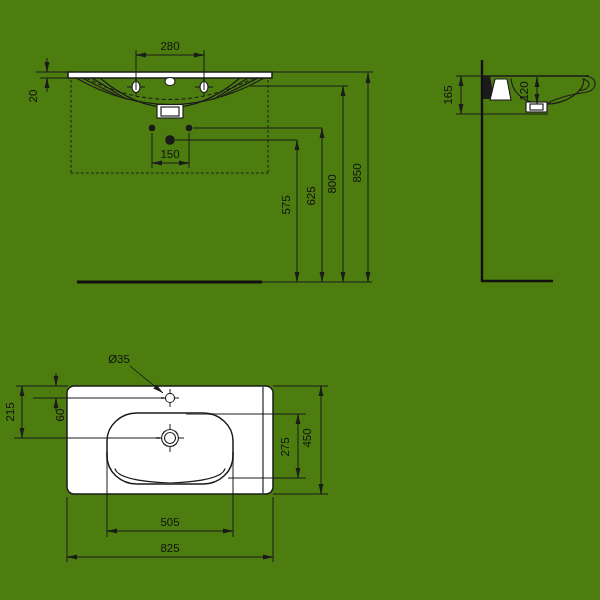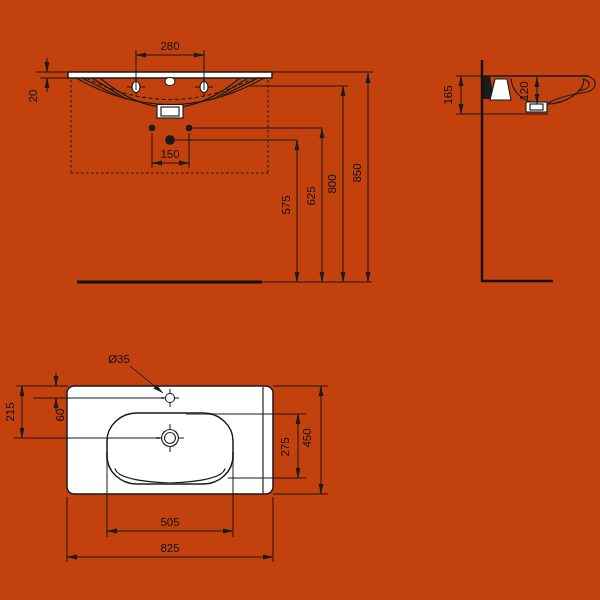--- a/index.html
+++ b/index.html
@@ -1,16 +1,16 @@
 <!DOCTYPE html>
 <html><head>
 <meta charset="utf-8">
 <style>
   html,body{margin:0;padding:0;background:#ffffff;}
-  .canvas{position:relative;width:600px;height:600px;background:#c2410c;overflow:hidden;}
+  .canvas{position:relative;width:600px;height:600px;background:#4d7c0f;overflow:hidden;}
   svg{display:block;}
   .ln{stroke:#1b1b1b;stroke-width:1.15;fill:none;stroke-linecap:square;}
   .ln2{stroke:#1b1b1b;stroke-width:1.5;fill:none;stroke-linecap:square;}
   .thick{stroke:#111;stroke-width:3;fill:none;stroke-linecap:butt;}
   .wall{stroke:#111;stroke-width:2.4;fill:none;stroke-linecap:butt;}
   .dim{stroke:#1b1b1b;stroke-width:1;fill:none;stroke-linecap:butt;}
   .dash{stroke:#1b1b1b;stroke-width:1;fill:none;stroke-dasharray:2.6 2.4;}
   .hdash{stroke:#1b1b1b;stroke-width:1.05;fill:none;stroke-dasharray:4 2.6;}
   .fillw{fill:#ffffff;}
   .fillb{fill:#1b1b1b;stroke:none;}

